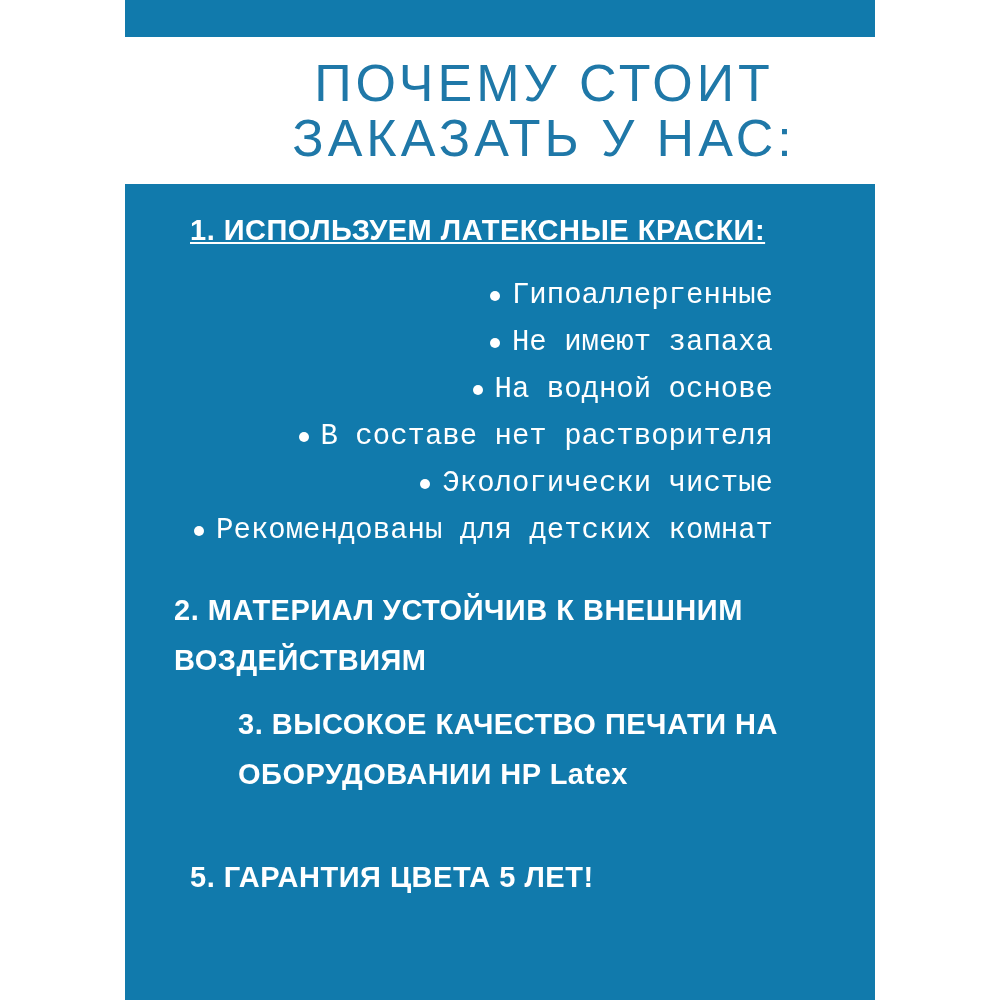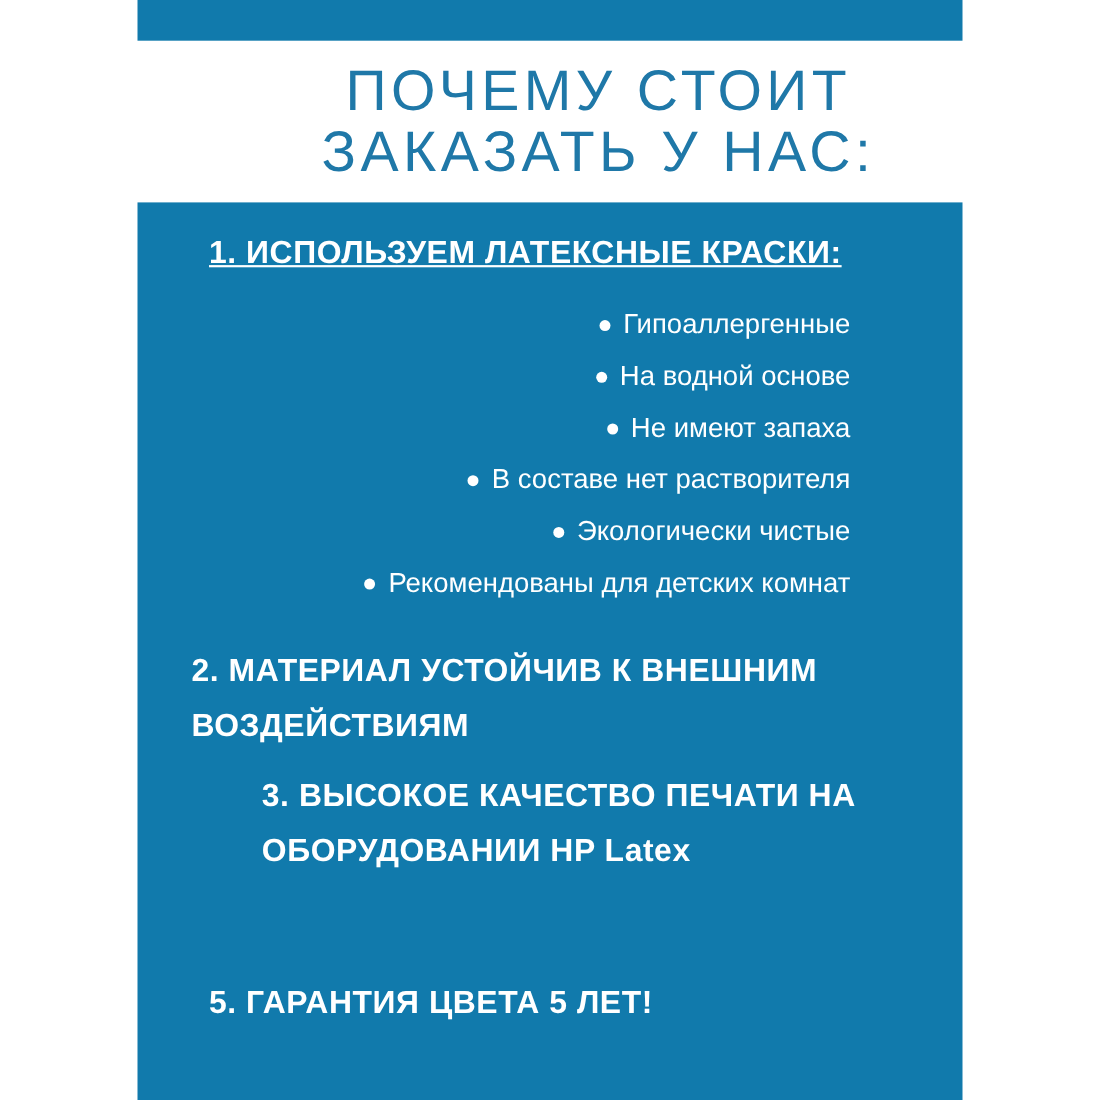--- a/index.html
+++ b/index.html
@@ -50,32 +50,33 @@
     font-weight: 700;
     font-size: 29px;
     line-height: 50px;
     letter-spacing: 0.5px;
     white-space: nowrap;
   }
   .heading-1 { left: 190px; top: 205px; text-decoration: underline; }
   .heading-2 { left: 174px; top: 585px; }
   .heading-3 { left: 190px; top: 699px; margin-left: 48px; }
   .heading-4 { left: 190px; top: 821px; }
-  .heading-5 { left: 190px; top: 887px; }
+  .heading-5 { left: 190px; top: 852px; }
   .bullets {
     position: absolute;
     right: 227px;
     top: 272px;
     text-align: right;
   }
   .bullet-line {
     color: var(--text, #ffffff);
-    font-size: 25px;
+    font-size: 29px;
     line-height: 47px;
     white-space: nowrap;
+    font-family: Liberation Mono, monospace;
   }
   .dot {
     display: inline-block;
     width: 10px;
     height: 10px;
     border-radius: 50%;
     background: var(--text, #ffffff);
     margin-right: 12px;
     vertical-align: 2px;
   }
@@ -92,22 +93,22 @@
       <div>ЗАКАЗАТЬ У НАС:</div>
     </div>
   </div>
 
   <div class="heading heading-1">
     <div>1. ИСПОЛЬЗУЕМ ЛАТЕКСНЫЕ КРАСКИ:</div>
   </div>
 
   <div class="bullets">
     <div class="bullet-line"><span class="dot"></span><span>Гипоаллергенные</span></div>
+    <div class="bullet-line"><span class="dot"></span><span>Не имеют запаха</span></div>
     <div class="bullet-line"><span class="dot"></span><span>На водной основе</span></div>
-    <div class="bullet-line"><span class="dot"></span><span>Не имеют запаха</span></div>
     <div class="bullet-line"><span class="dot"></span><span>В составе нет растворителя</span></div>
     <div class="bullet-line"><span class="dot"></span><span>Экологически чистые</span></div>
     <div class="bullet-line"><span class="dot"></span><span>Рекомендованы для детских комнат</span></div>
   </div>
 
   <div class="heading heading-2">
     <div>2. МАТЕРИАЛ УСТОЙЧИВ К ВНЕШНИМ</div>
     <div>ВОЗДЕЙСТВИЯМ</div>
   </div>
 

